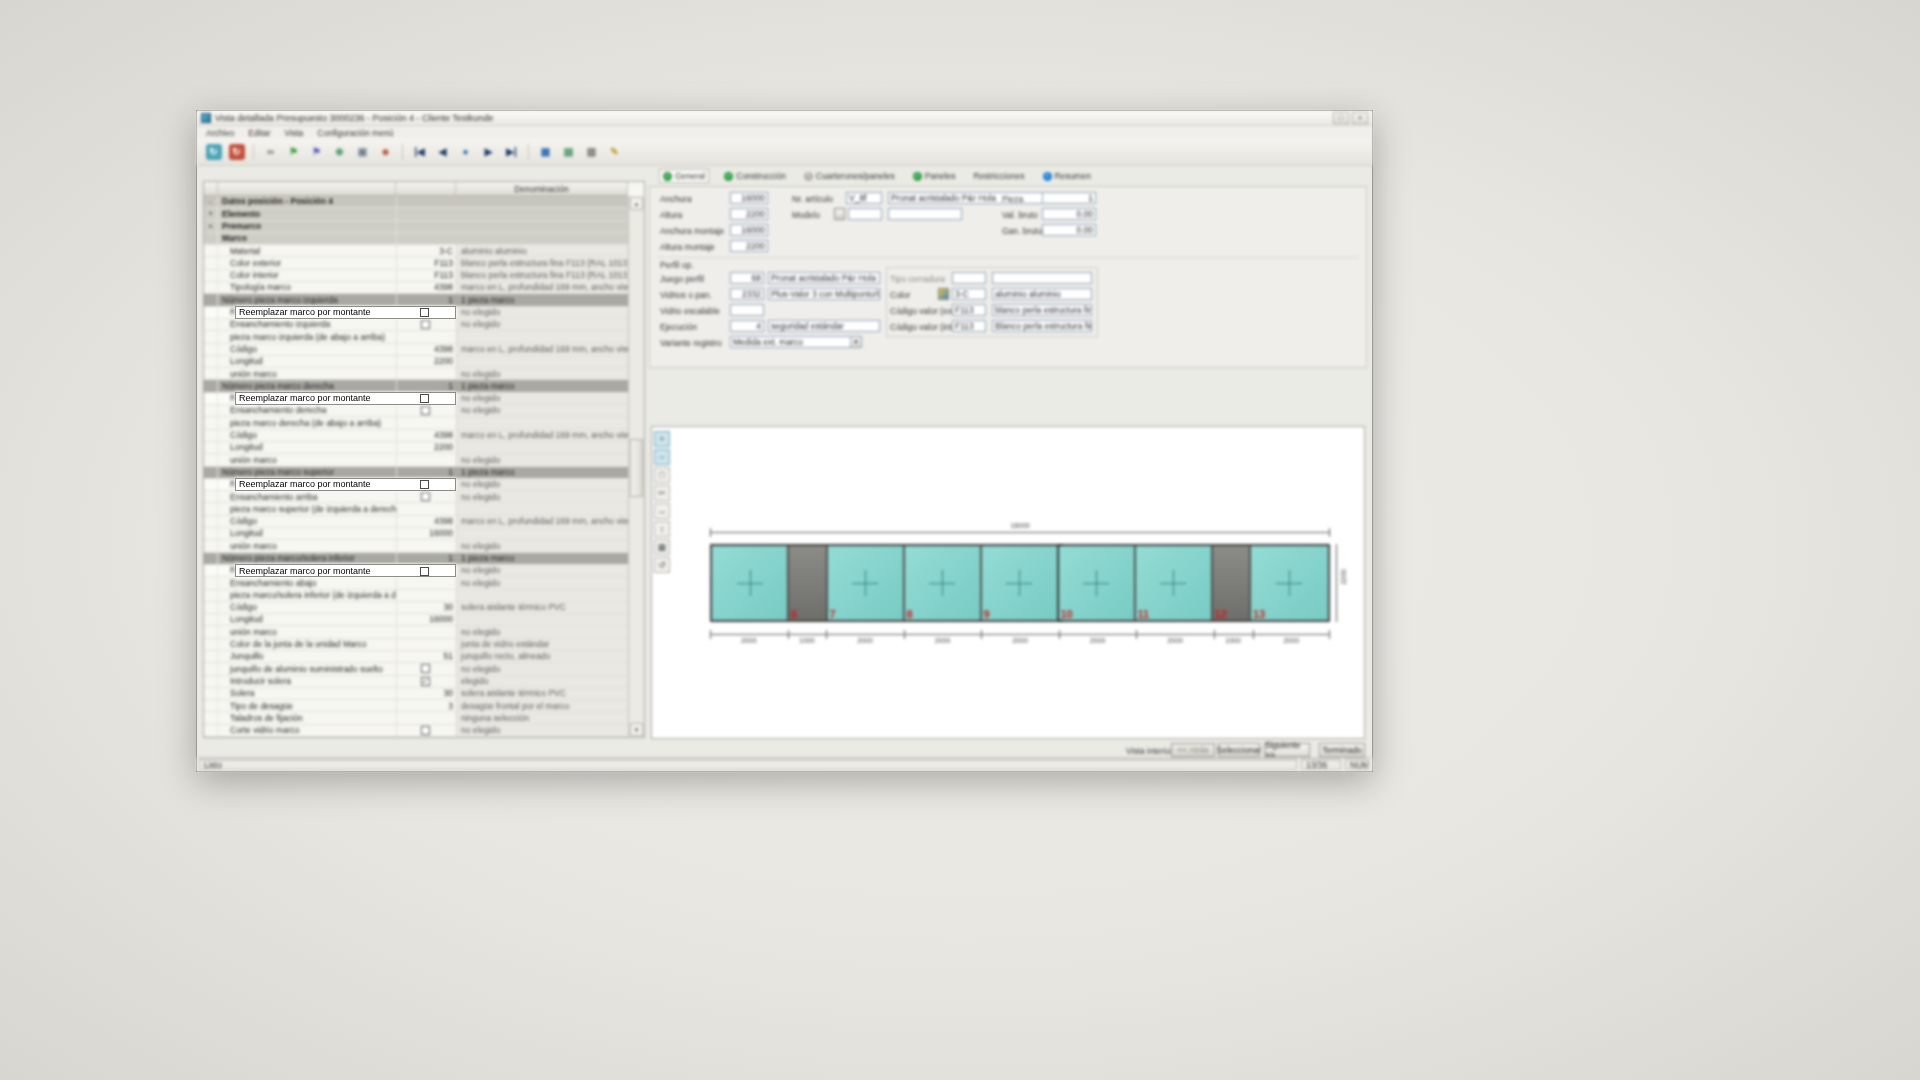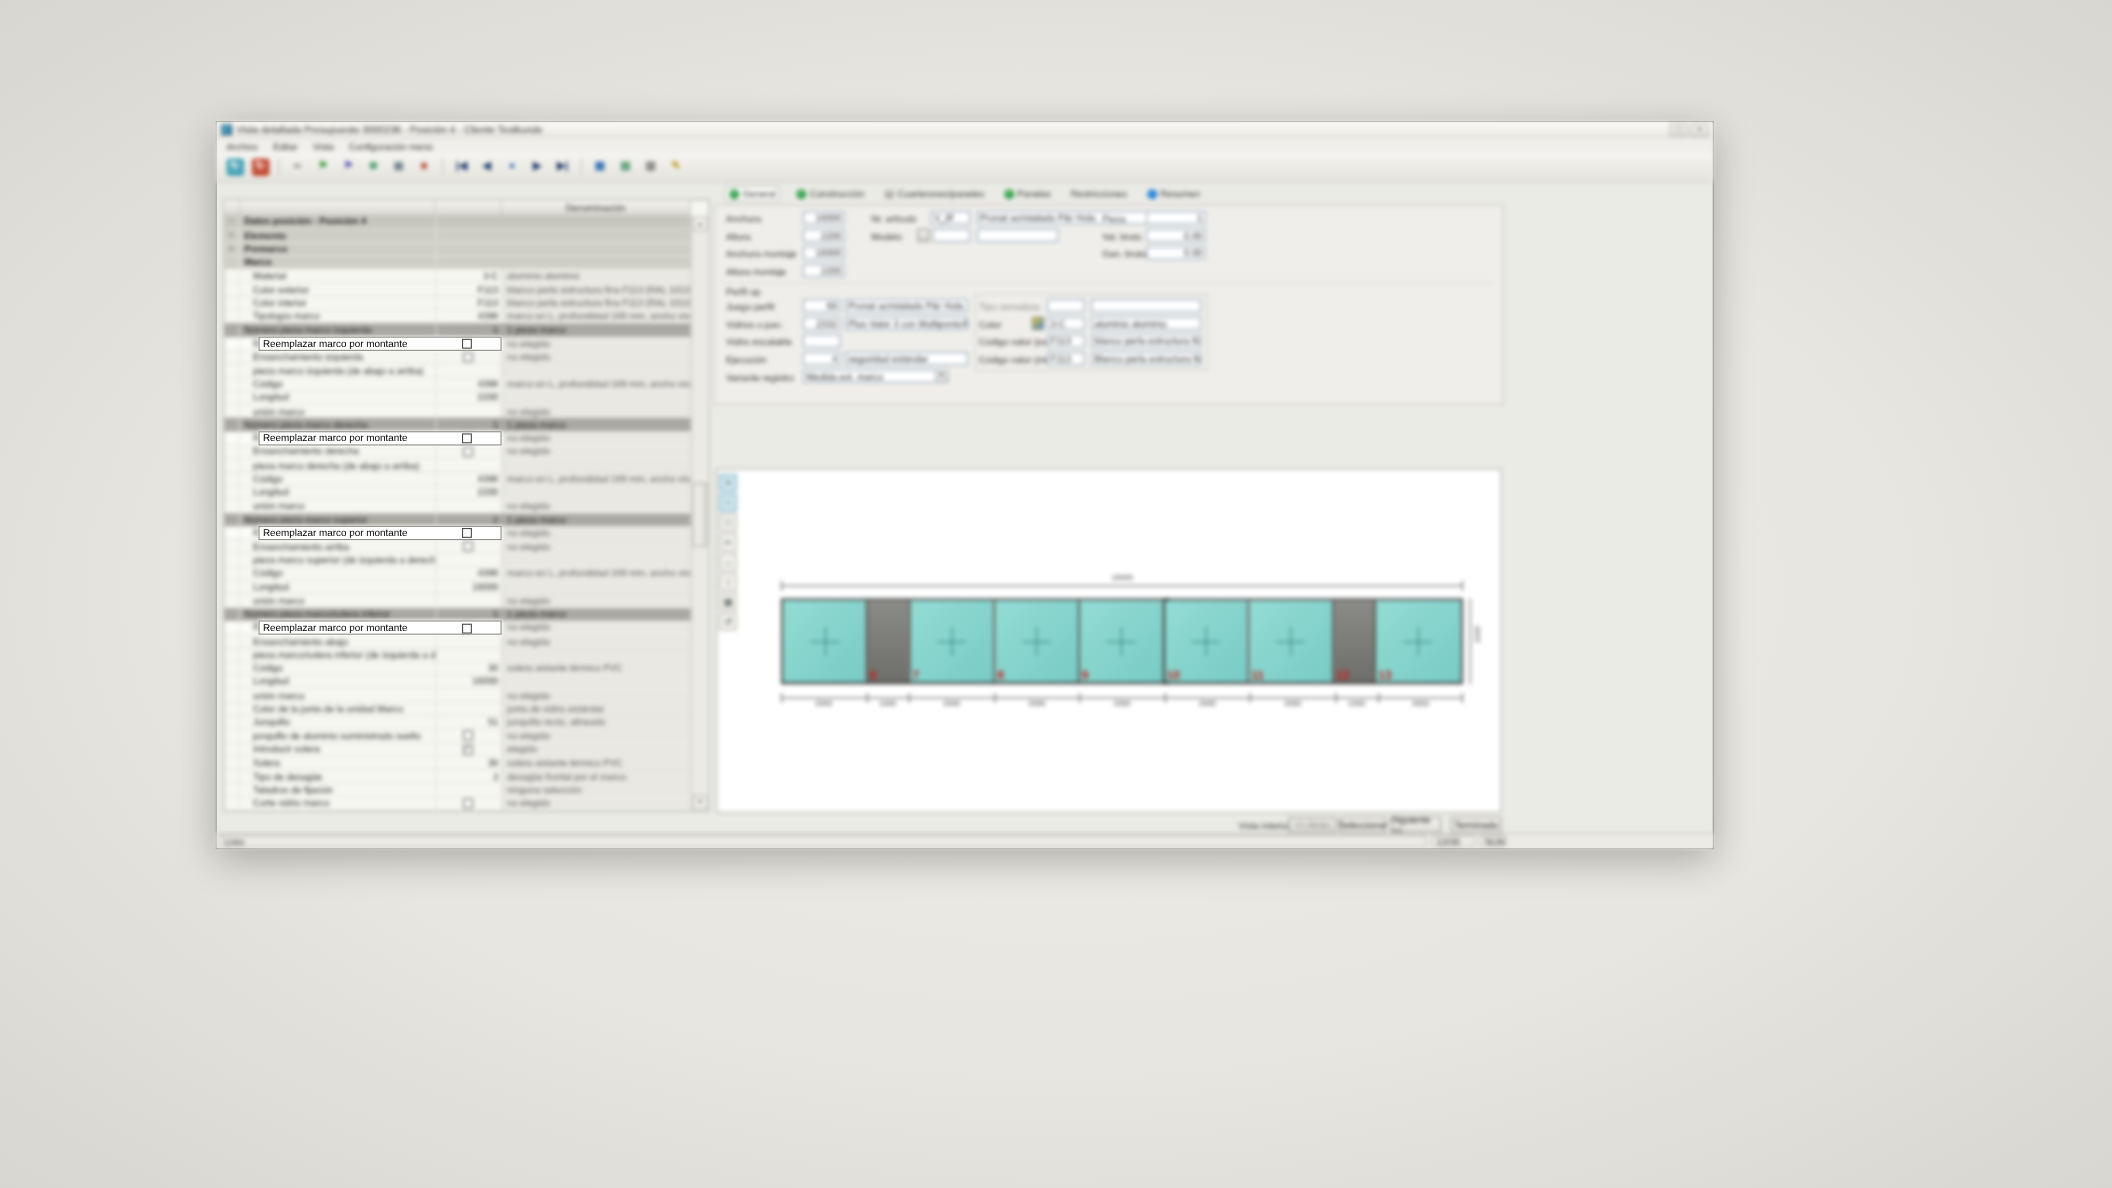--- a/index.html
+++ b/index.html
@@ -1,19 +1,19 @@
 <!DOCTYPE html>
 <html><head>
 <meta charset="utf-8">
 <style>
   *{margin:0;padding:0;box-sizing:border-box}
   html,body{width:1920px;height:1080px;overflow:hidden}
   body{font-family:"Liberation Sans",sans-serif;background:#e6e5df}
   .screen{position:absolute;inset:0;background:radial-gradient(ellipse at center,#eeede8 0%,#e7e6e0 55%,#d7d6d0 100%)}
-  .window{position:absolute;left:196px;top:110px;width:1362px;height:662px;background:#ebebe6;border:1px solid #9a9892;box-shadow:0 10px 34px rgba(0,0,0,.28)}
+  .window{position:absolute;left:196px;top:110px;width:1177px;height:662px;background:#ebebe6;border:1px solid #9a9892;box-shadow:0 10px 34px rgba(0,0,0,.28)}
   .blurwrap{position:absolute;inset:0;filter:blur(1.8px)}
   .crisp-layer{position:absolute;inset:0;pointer-events:none}
 
   
   .titlebar{position:absolute;left:0;top:0;right:0;height:15px;background:linear-gradient(#fbfaf7,#eae8e2);border-bottom:1px solid #d2d0ca;display:flex;align-items:center;gap:4px;padding:0 4px}
   .app-ico{width:10px;height:10px;background:linear-gradient(135deg,#58b6c8,#2a6f9e);border:1px solid #23587c}
   .win-title{font-size:9px;color:#2e2e2c;white-space:nowrap;overflow:hidden}
   .win-btns{margin-left:auto;display:flex;gap:3px}
   .win-btn{width:16px;height:12px;border:1px solid #b0aea8;background:linear-gradient(#f7f6f2,#e2e0da);font-size:8px;line-height:10px;text-align:center;color:#3a3a38}
   .menubar{position:absolute;left:0;top:15px;right:0;height:13px;background:#f0efeb;display:flex;align-items:center;gap:2px;padding:0 3px;font-size:8.5px;color:#333}

